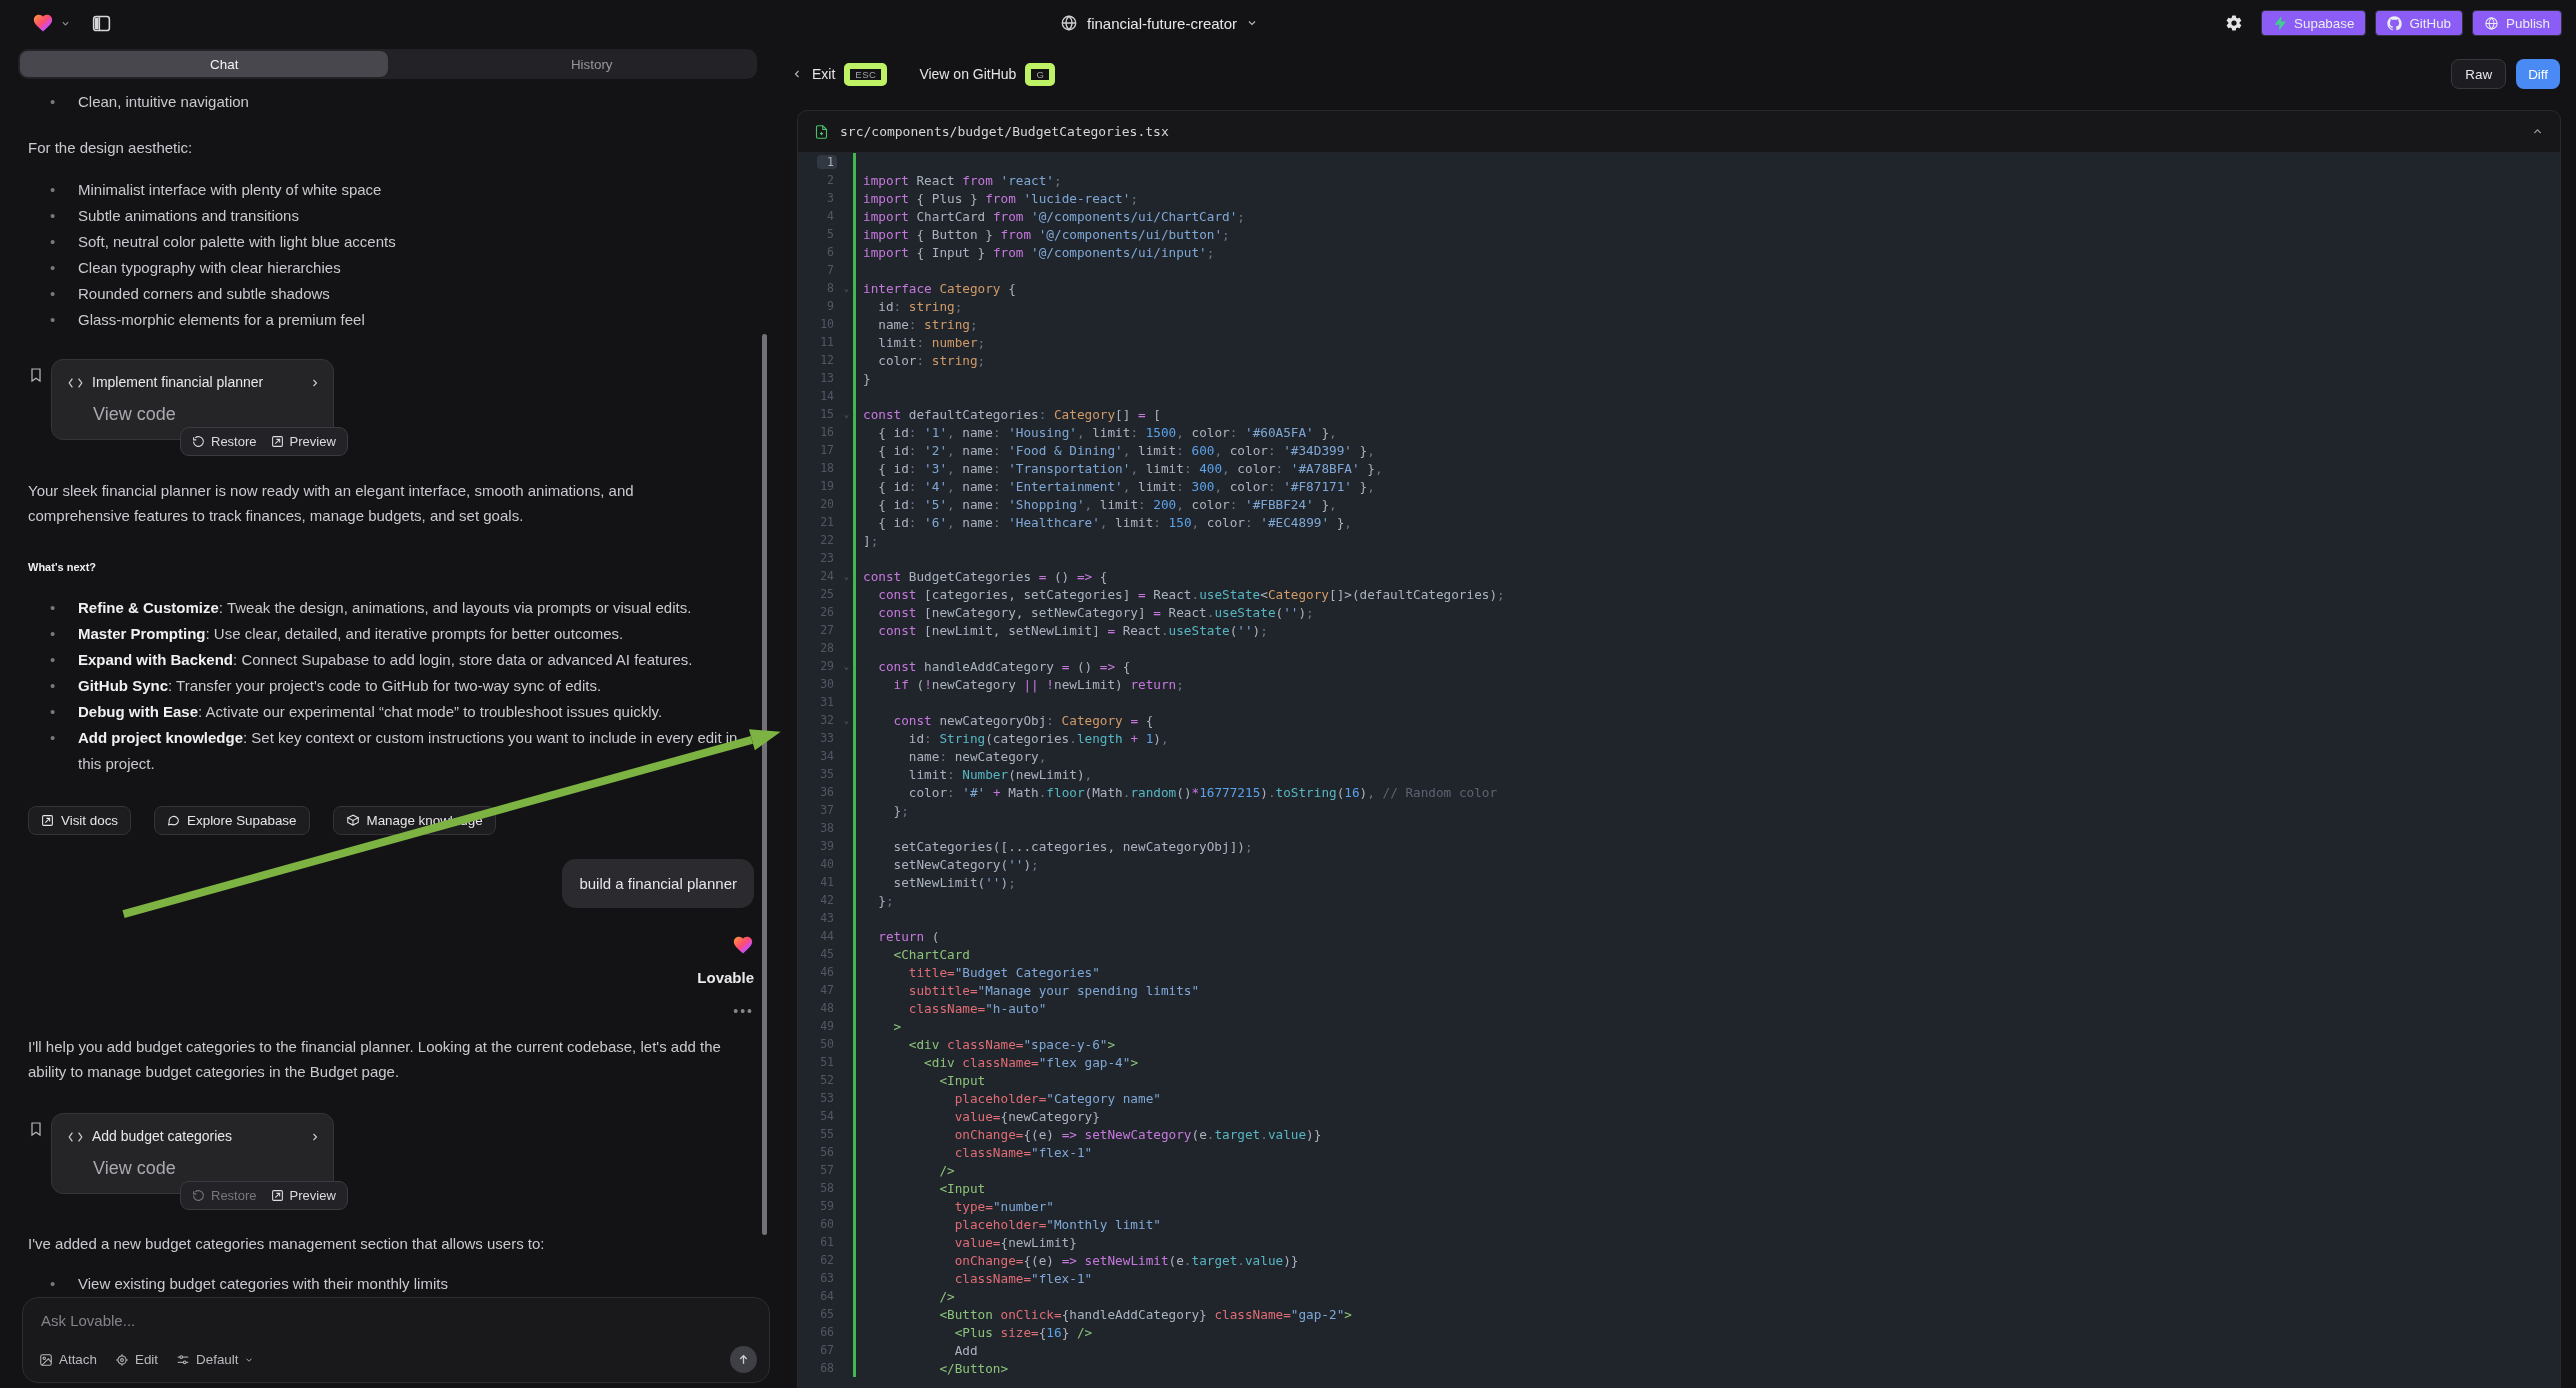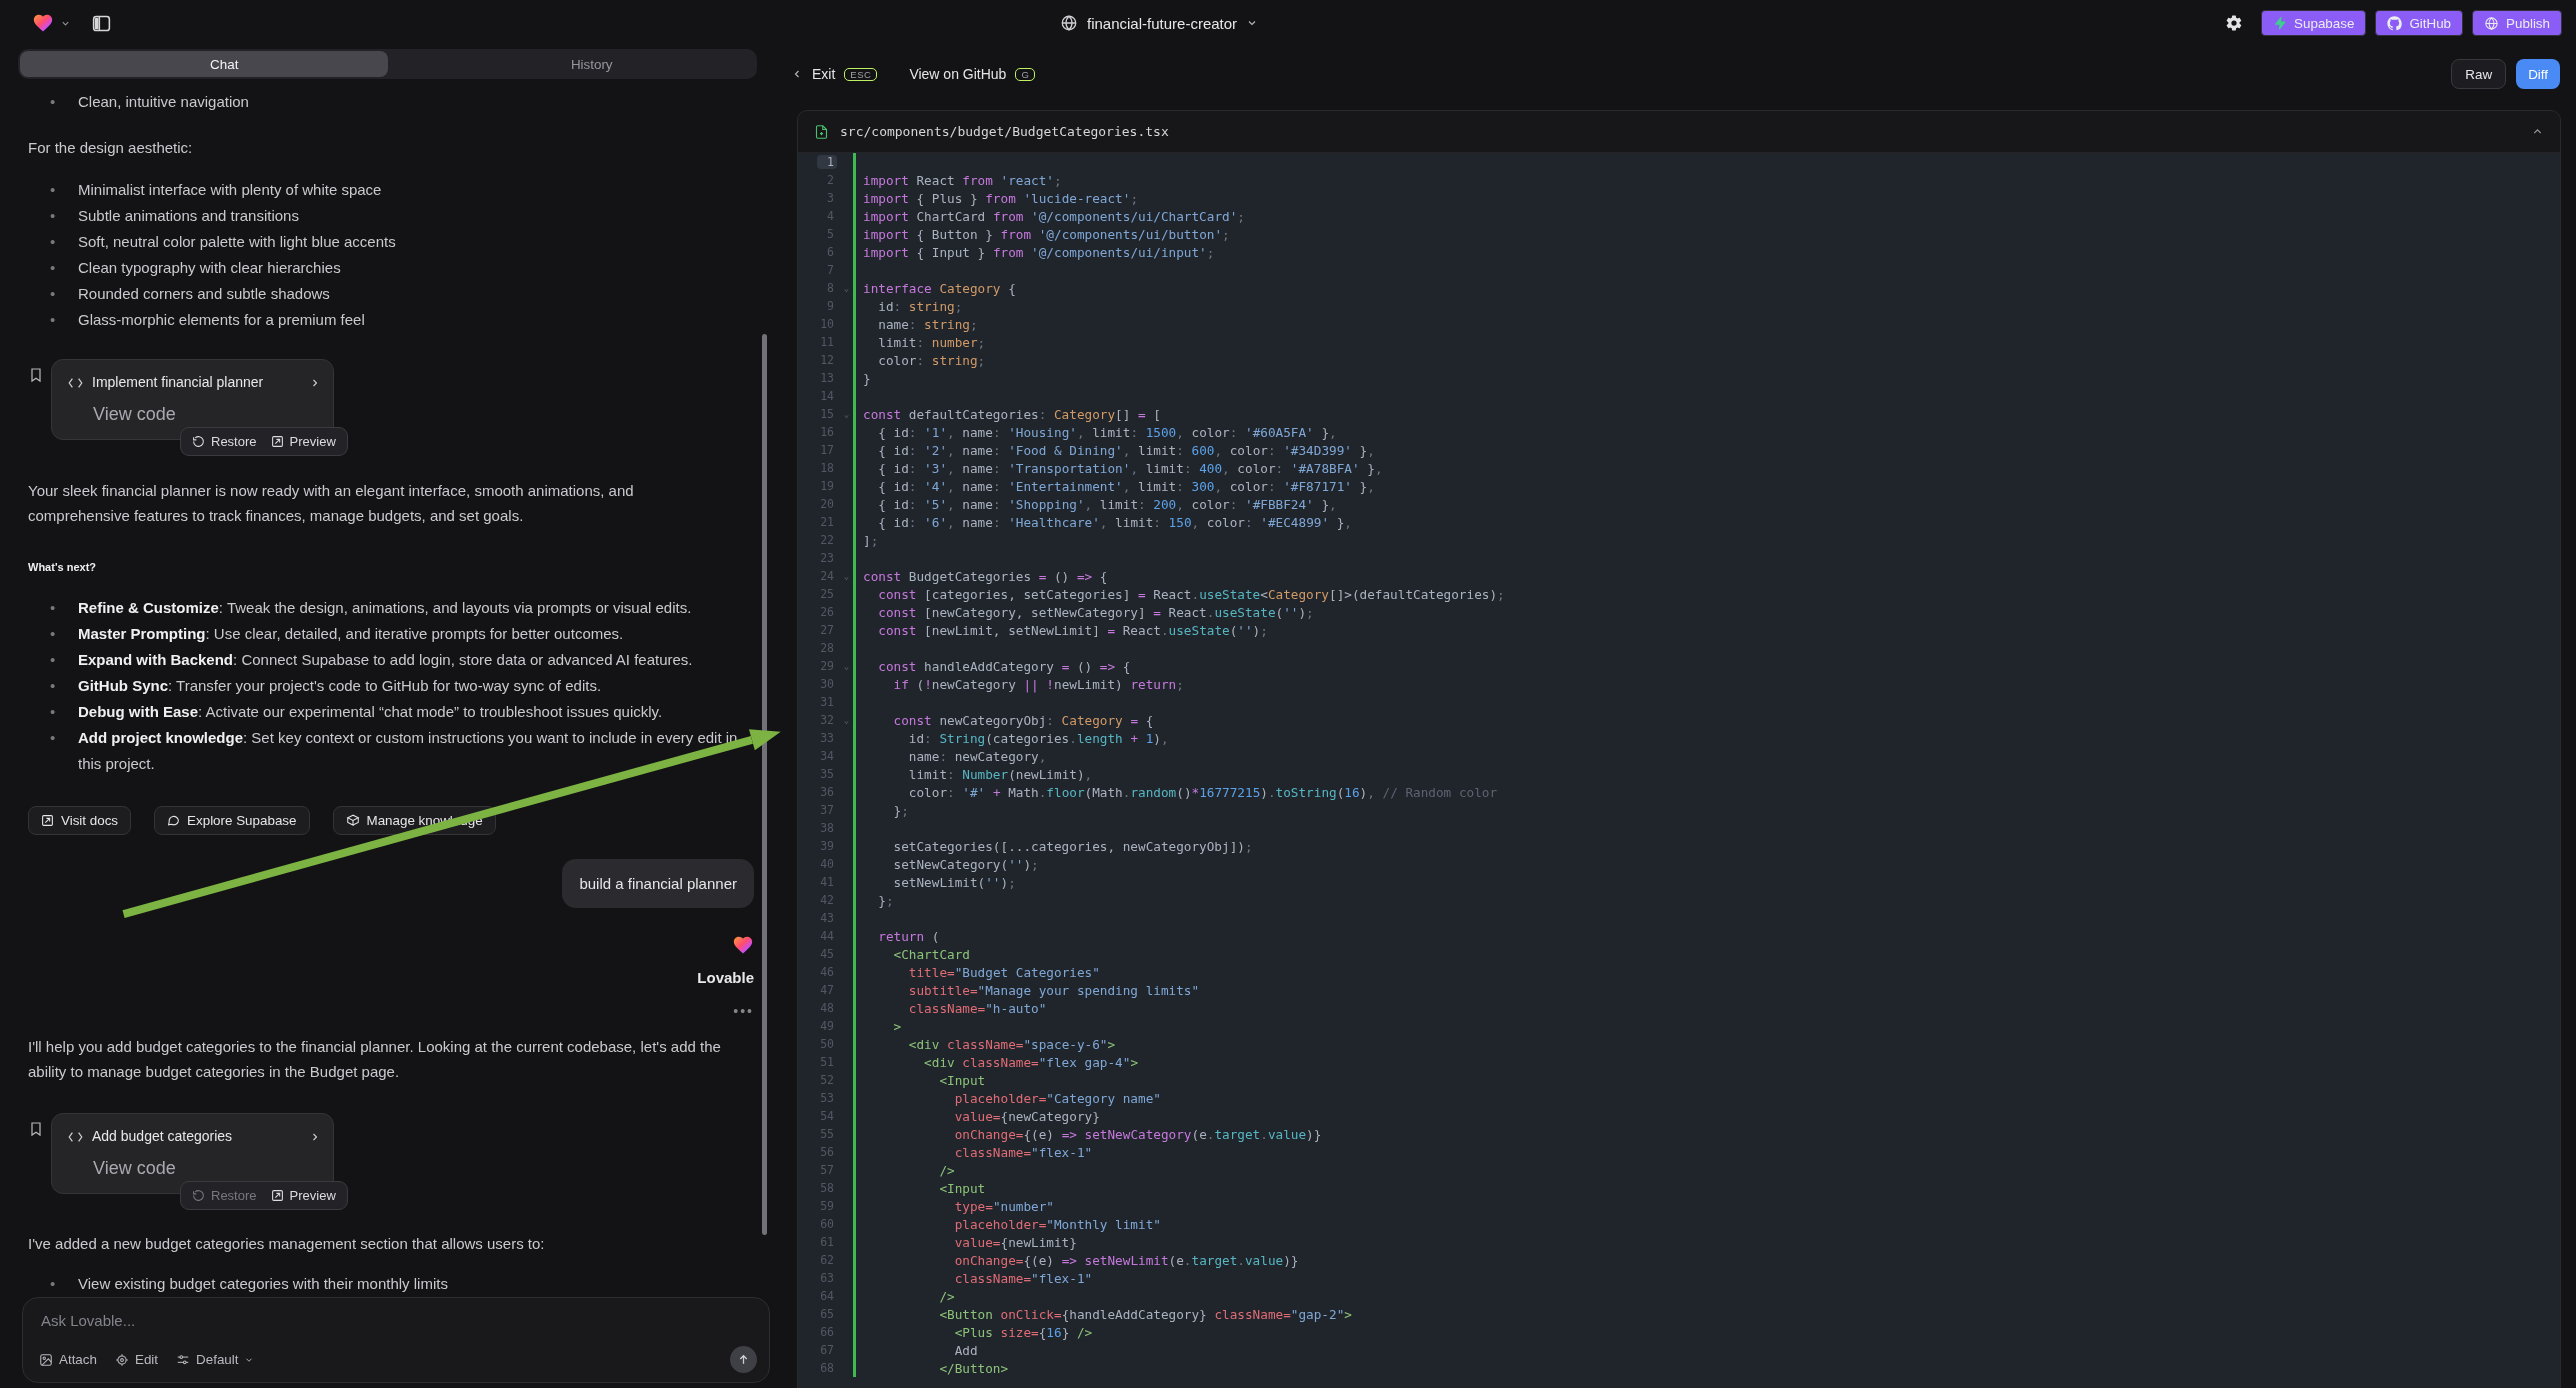--- a/index.html
+++ b/index.html
@@ -62,21 +62,21 @@
   .composer { position:absolute; left:22px; top:1251px; width:748px; height:86px; background:#19191c; border:1px solid #2d2d33; border-radius:16px; padding:14px 18px; }
   .composer .ph { font-size:15px; color:#83838b; }
   .comp-row { position:absolute; left:16px; right:12px; bottom:9px; display:flex; align-items:center; gap:18px; }
   .comp-item { display:flex; align-items:center; gap:6px; font-size:13.4px; color:#b9b9c0; cursor:pointer; }
   .send-btn { margin-left:auto; width:27px; height:27px; border-radius:50%; background:#3f3f46; color:#cfcfd4; display:flex; align-items:center; justify-content:center; cursor:pointer; }
 
   
   .code-panel { position:absolute; left:775px; top:46px; right:0; bottom:0; background:#131315; }
   .cp-header { position:absolute; left:0; right:0; top:0; height:56px; display:flex; align-items:center; padding:0 16px; gap:10px; }
   .cp-exit { display:flex; align-items:center; gap:9px; font-size:14px; color:#e5e5e8; cursor:pointer; }
-  .kbd { border:1px solid #bef264; border-radius:5px; font-size:9.5px; padding:0 5px; color:#a0a0a7; letter-spacing:0.5px; }
+  .kbd { border:6px solid #bef264; border-radius:5px; font-size:9.5px; padding:0 5px; color:#a0a0a7; letter-spacing:0.5px; }
   .cp-github { display:flex; align-items:center; gap:9px; font-size:14px; color:#e5e5e8; margin-left:22px; cursor:pointer; }
   .cp-spacer { flex:1; }
   .btn-raw { height:30px; padding:0 13px; border:1px solid #38383e; background:#1d1d21; border-radius:8px; font-size:13.4px; color:#e8e8eb; display:flex; align-items:center; cursor:pointer; }
   .btn-diff { height:30px; padding:0 12px; background:var(--diff-accent); border-radius:8px; font-size:13.4px; color:#fff; display:flex; align-items:center; cursor:pointer; }
 
   .file-card { position:absolute; left:22px; right:15px; top:64px; bottom:-12px; background:#17171a; border:1px solid #29292e; border-radius:10px; overflow:hidden; }
   .file-head { height:42px; display:flex; align-items:center; padding:0 16px; border-bottom:1px solid #242428; }
   .file-path { margin-left:11px; font-family:"DejaVu Sans Mono", monospace; font-size:13px; color:#d6d6da; flex:1; }
   .collapse { color:#9a9aa1; cursor:pointer; }
 

